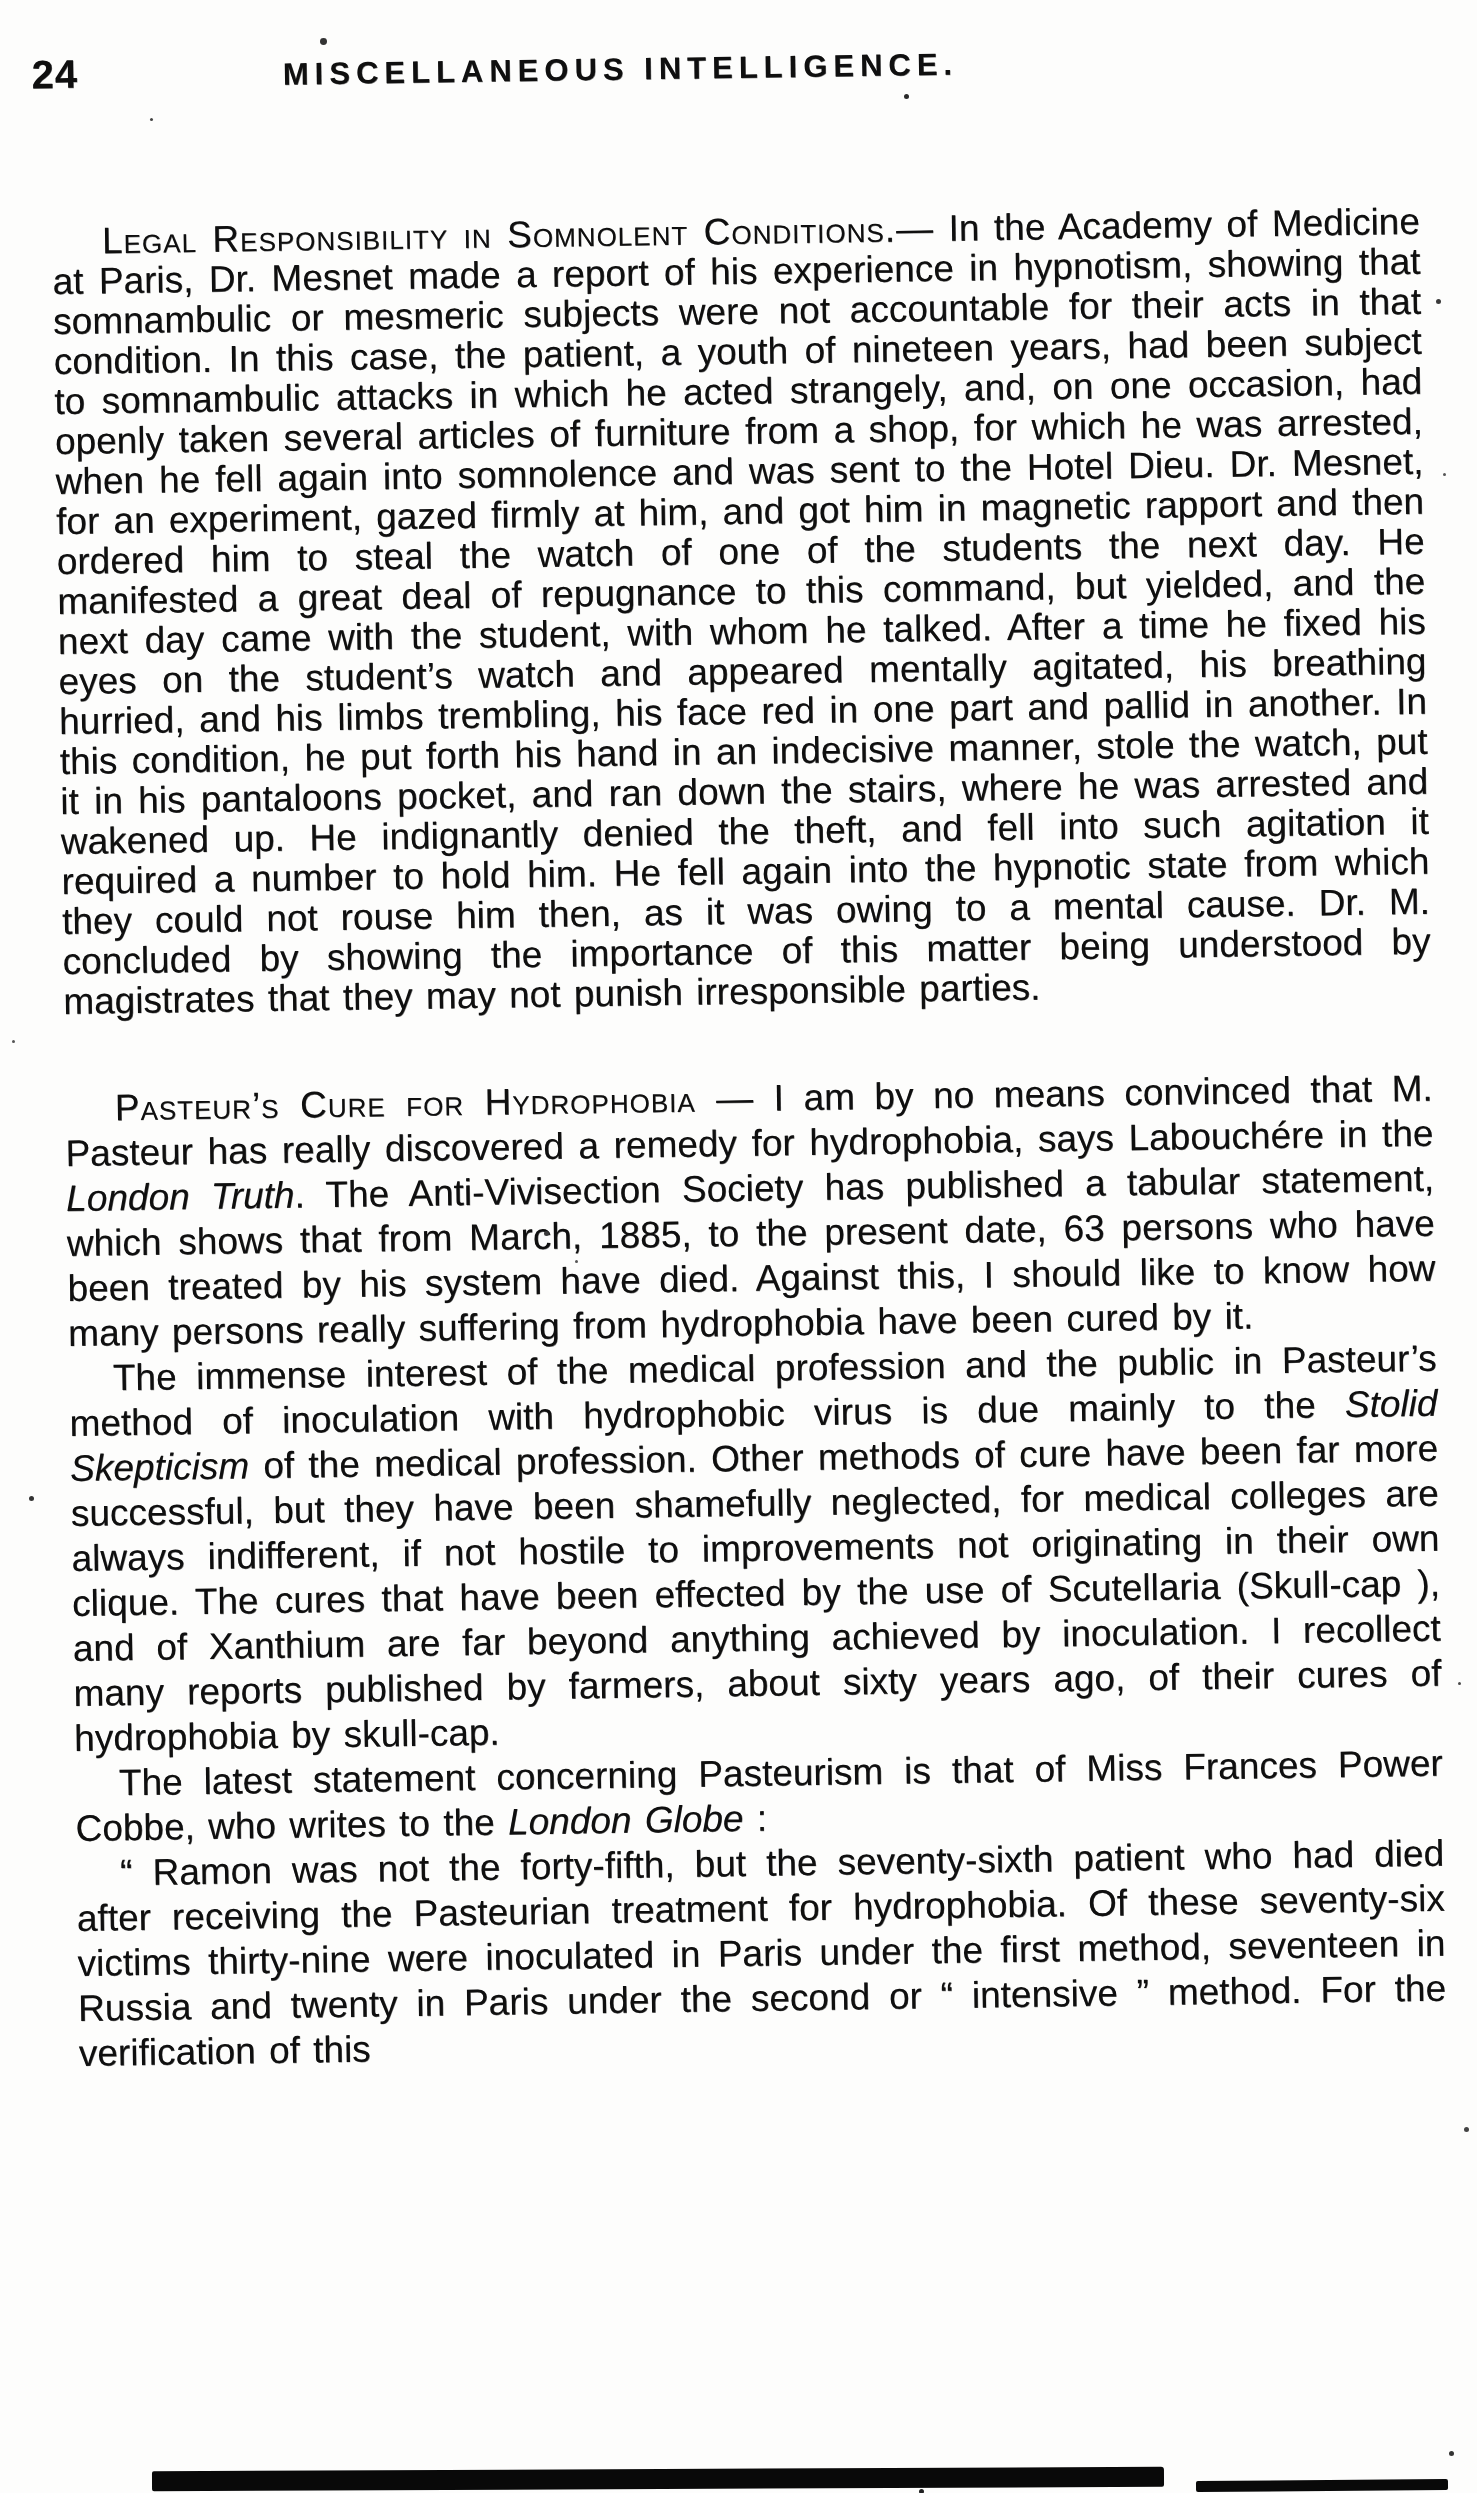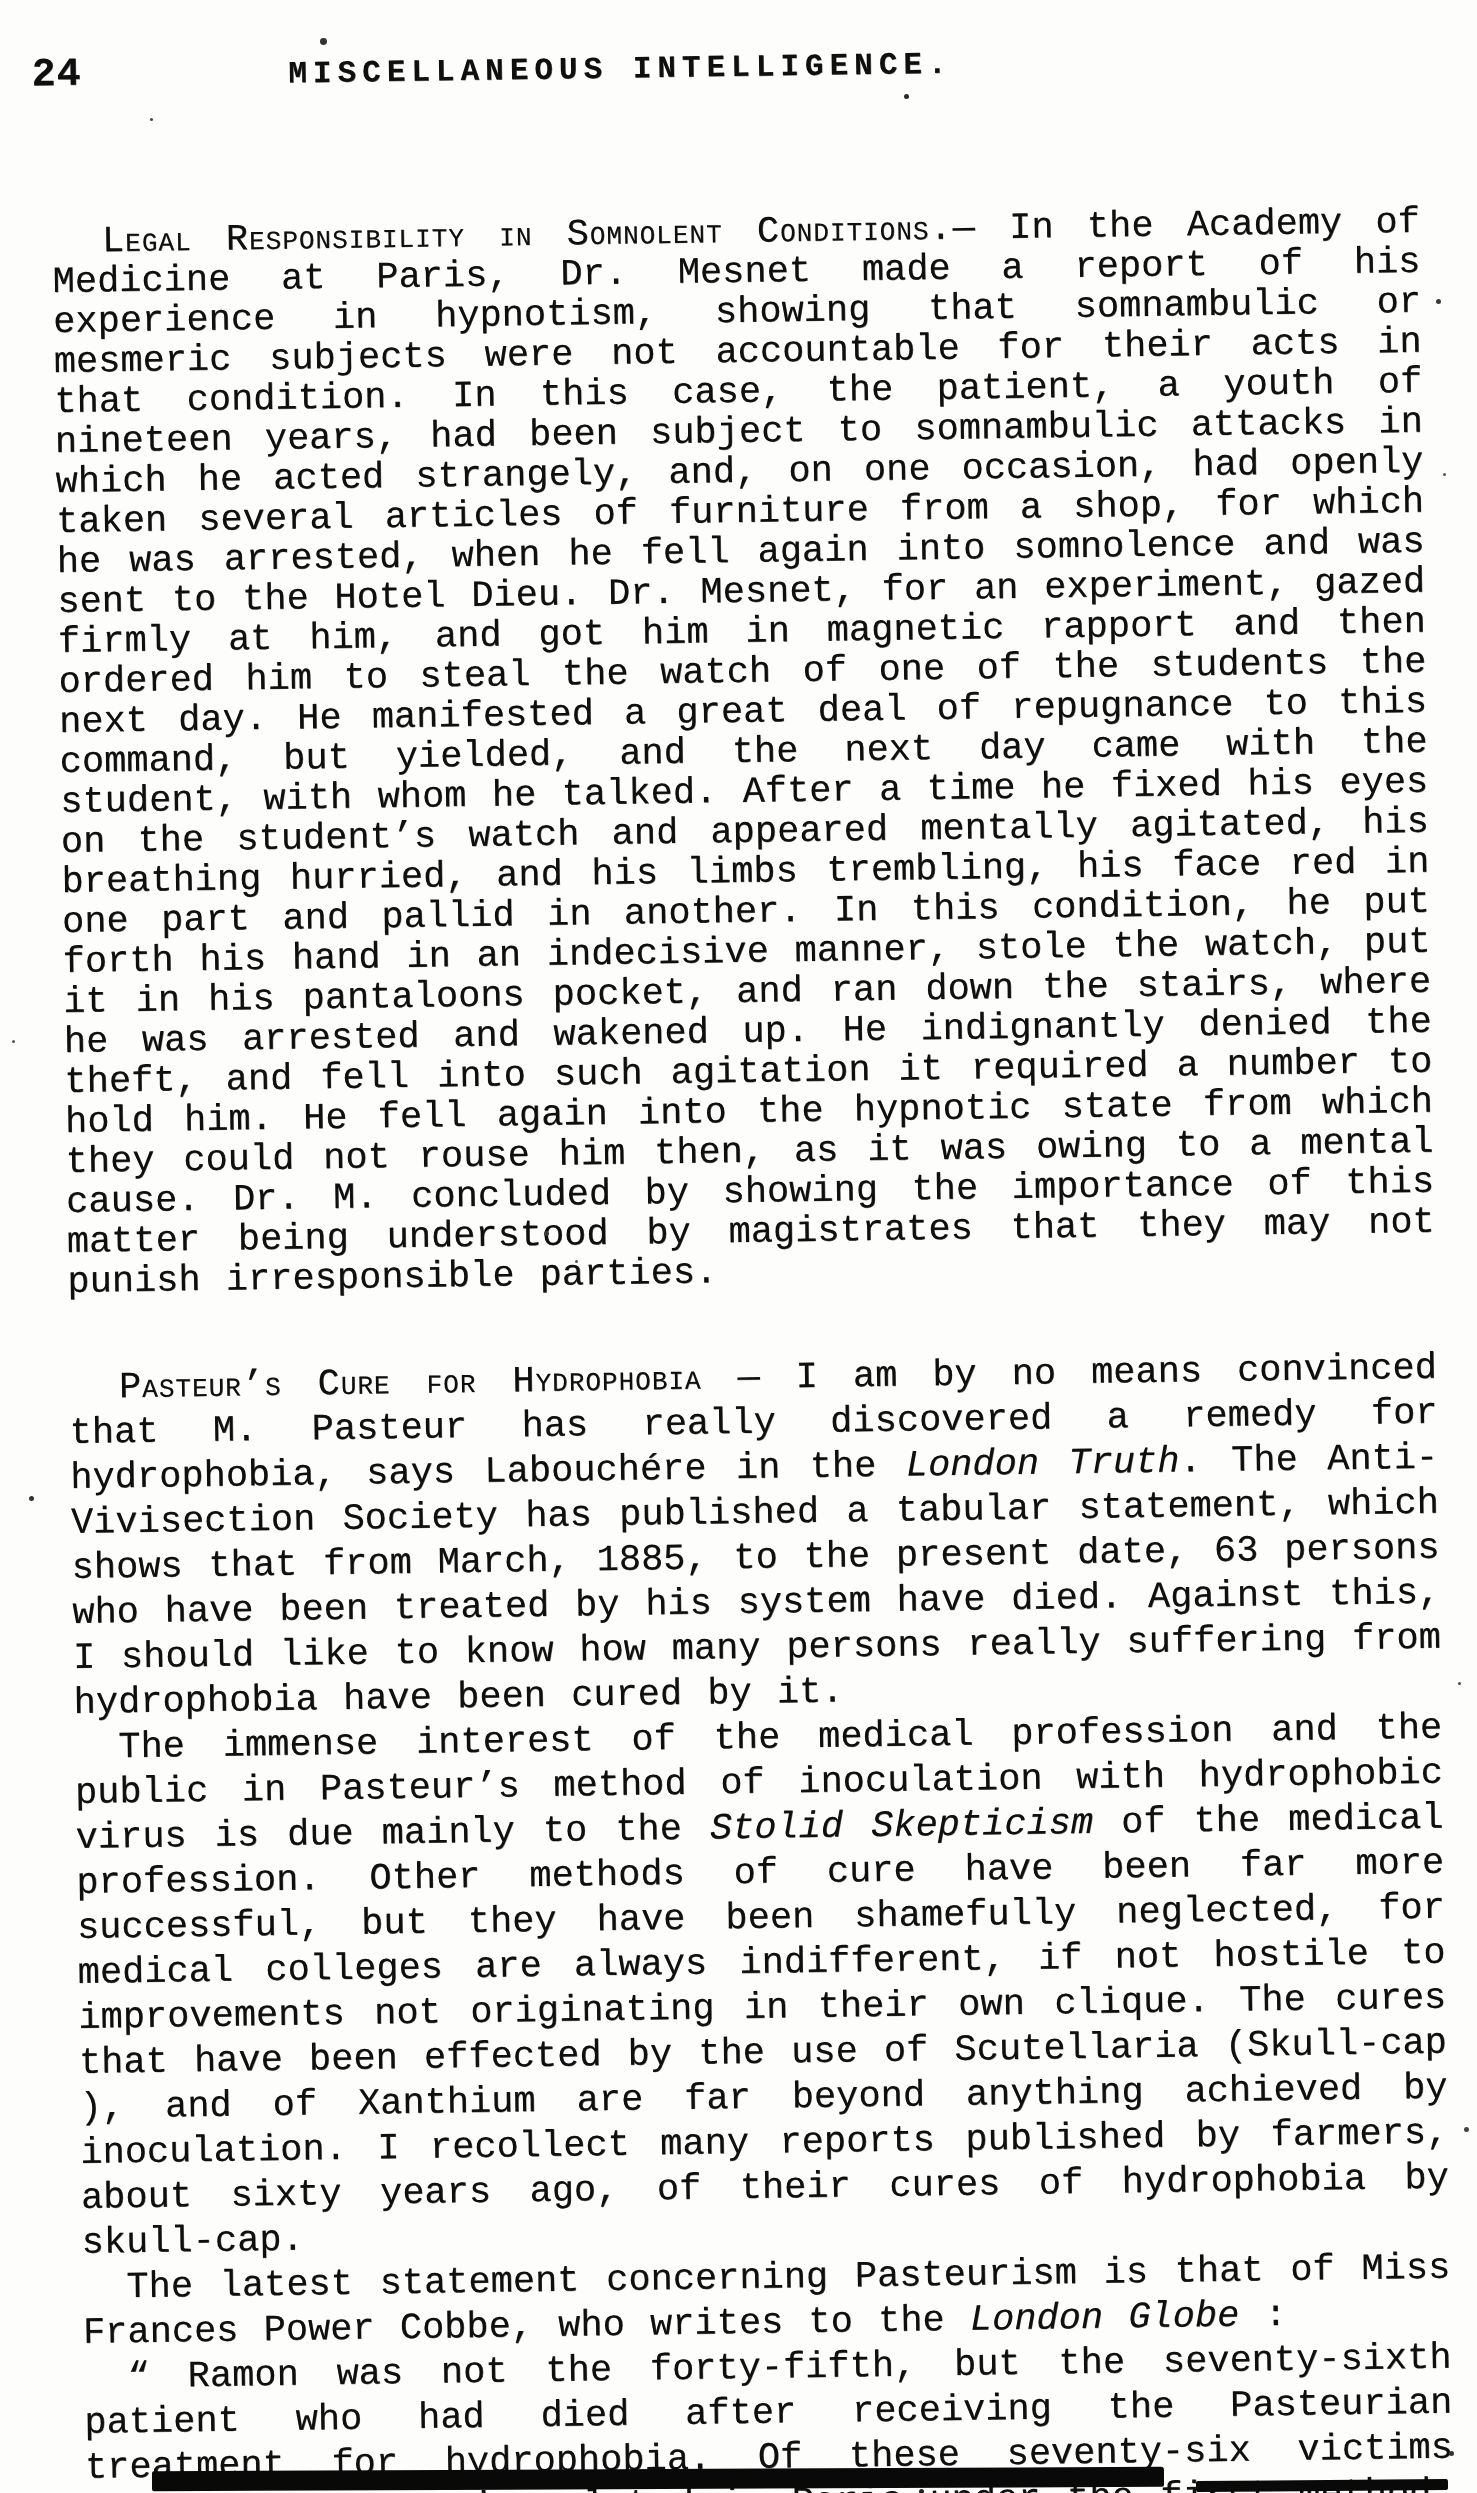--- a/index.html
+++ b/index.html
@@ -2,21 +2,21 @@
 <html><head>
 <meta charset="utf-8">
 <style>
   html,body { margin:0; padding:0; background:#9a9a9a; }
   .page {
     position:relative;
     width:1477px; height:2493px;
     margin:0 auto;
     background:#fdfdfc;
     overflow:hidden;
-    font-family:Liberation Mono, monospace;
+    font-family:Liberation Sans, sans-serif;
     color:#0f0f0f;
   }
   .scan { position:absolute; inset:0; transform:rotate(-0.85deg); transform-origin:50% 42%; }
 
   .page-number {
     position:absolute; top:42px; left:46px;
     font-size:40px; font-weight:700; letter-spacing:1px;
     text-shadow:0.5px 0.5px 0 rgba(0,0,0,0.55);
   }
   .running-title {

